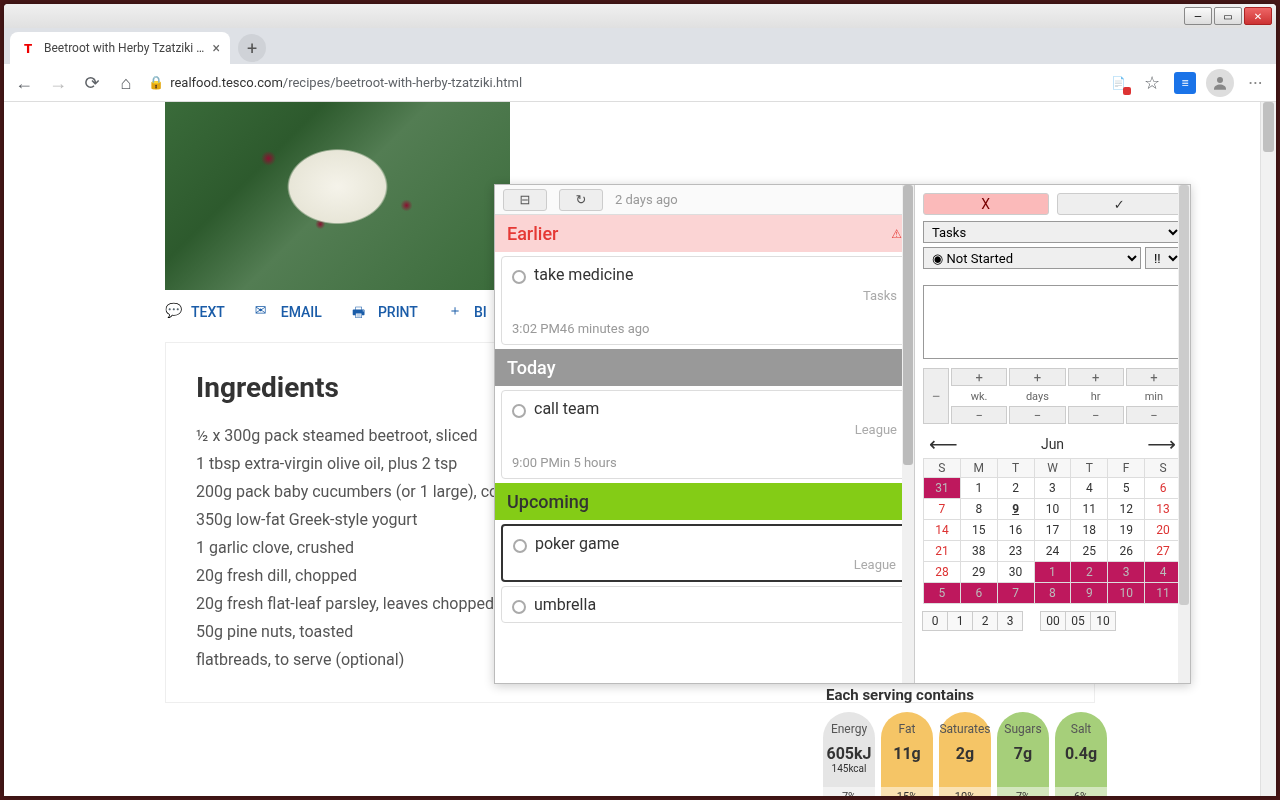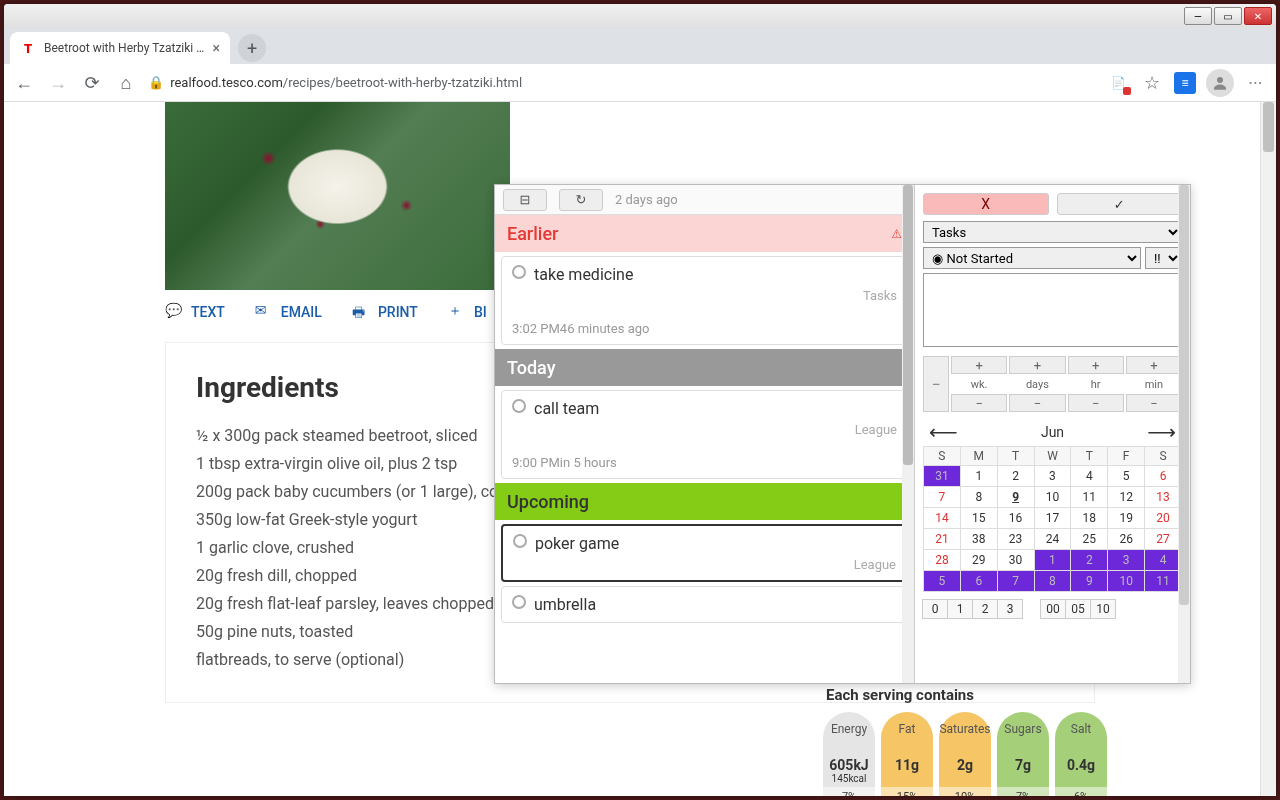--- a/index.html
+++ b/index.html
@@ -43,68 +43,68 @@
 .card h2{font-size:28px;color:#333;font-weight:700;margin-bottom:18px}
 .ing{font-size:16px;color:#555;line-height:28px}
 .tipbox{position:absolute;left:803px;top:502px;width:275px;height:54px;border:1px solid #1a5ca8;display:flex;align-items:center;justify-content:center;color:#1a5ca8;font-size:13px;font-weight:700;text-align:center;padding:4px 12px}
 .nutrtitle{position:absolute;left:806px;top:584px;font-size:15px;font-weight:700;color:#333}
 .nutrrow{position:absolute;left:803px;top:610px;display:flex;gap:6px}
 .nutr{width:52px;height:100px;border-radius:26px 26px 4px 4px;display:flex;flex-direction:column;align-items:center;padding-top:10px;font-size:11px;color:#333}
 .nutr.gray{background:#e5e5e5}
 .nutr.amber{background:#f5c566}
 .nutr.green{background:#a6cf7a}
 .nutr .lbl{font-size:12px;color:#555}
-.nutr .val{font-weight:700;font-size:14px;margin-top:21px}
+.nutr .val{font-weight:700;font-size:16px;margin-top:8px}
 .nutr .val2{font-size:10px}
 .nutr .pct{margin-top:auto;margin-bottom:6px;font-size:11px;background:rgba(255,255,255,0.5);width:100%;text-align:center;padding:3px 0}
 
 
 .ext{position:absolute;left:490px;top:82px;width:697px;height:500px;background:#fff;display:flex;box-shadow:0 2px 10px rgba(0,0,0,0.2);border:1px solid #bbb}
 .ext-left{width:420px;display:flex;flex-direction:column;border-right:1px solid #ccc;position:relative}
 .ext-left-scroll{position:absolute;right:0;top:0;bottom:0;width:12px;background:#f0f0f0}
 .ext-left-thumb{position:absolute;left:1px;right:1px;top:0;height:280px;background:#bbb;border-radius:3px}
 .ext-head{height:30px;display:flex;align-items:center;padding:0 8px;gap:12px;background:#fafafa;border-bottom:1px solid #ddd}
 .ext-btn{background:#eee;border:1px solid #ccc;border-radius:3px;width:44px;height:22px;display:flex;align-items:center;justify-content:center;font-size:13px;color:#555}
 .ext-sync{color:#999;font-size:13px}
 .section{padding:8px 12px;font-size:18px;font-weight:500}
 .section.earlier{background:#fbd4d4;color:#e53935;display:flex;justify-content:space-between;align-items:center}
 .section.earlier .warn{color:#e53935;font-size:12px}
 .section.today{background:#999;color:#fff}
 .section.upcoming{background:#84cc16;color:#333}
 .task{margin:4px 6px 4px 6px;border:1px solid #ddd;border-radius:4px;padding:8px 10px;background:#fff}
 .task.selected{border:2px solid #333}
-.task-top{display:flex;align-items:flex-start;gap:8px;font-size:16px;color:#333}
+.task-top{display:flex;align-items:flex-end;gap:8px;font-size:16px;color:#333}
 .radio{width:14px;height:14px;border:2px solid #aaa;border-radius:50%}
 .task-meta{display:flex;margin-top:18px;font-size:13px;color:#999}
 .task-cat{text-align:right;color:#aaa;font-size:13px;margin-top:4px}
 
 
 .ext-right{flex:1;padding:8px;font-size:13px;color:#333;overflow:hidden;position:relative}
 .ext-right-scroll{position:absolute;right:0;top:0;bottom:0;width:12px;background:#f0f0f0}
 .ext-right-thumb{position:absolute;left:1px;right:1px;top:0;height:420px;background:#ccc;border-radius:3px}
 .toprow{display:flex;gap:8px;margin-bottom:6px}
 .toprow .del{flex:1;background:#fbbaba;border:1px solid #ccc;border-radius:3px;height:22px;display:flex;align-items:center;justify-content:center;font-size:14px;color:#700}
 .toprow .ok{flex:1;background:#eee;border:1px solid #ccc;border-radius:3px;height:22px;display:flex;align-items:center;justify-content:center}
 .sel{width:100%;border:1px solid #999;background:#efefef;height:22px;margin-bottom:4px;font-size:13px;padding:0 4px}
 .row2{display:flex;gap:4px;margin-bottom:4px}
-.row2 .sel{margin-bottom:0}
+.row2 .sel{margin-bottom:12px}
 .row2 .sel.small{width:40px}
 .ta{width:100%;height:74px;border:1px solid #999;resize:none;margin-bottom:6px}
 .timegrid{display:flex;gap:2px;margin-bottom:6px;align-items:stretch}
 .tgminus{width:26px;background:#eee;border:1px solid #ccc;display:flex;align-items:center;justify-content:center;font-size:16px;color:#888}
 .tgcol{flex:1;display:flex;flex-direction:column;gap:1px}
 .tgbtn{background:#eee;border:1px solid #ccc;height:18px;display:flex;align-items:center;justify-content:center;font-size:13px;color:#666}
 .tglbl{height:18px;display:flex;align-items:center;justify-content:center;font-size:11px;color:#666}
 .cal{}
 .cal-head{display:flex;justify-content:space-between;align-items:center;font-size:14px;padding:2px 6px}
 .cal-arrow{font-size:20px;color:#333}
 .cal-table{width:100%;border-collapse:collapse;font-size:12px}
 .cal-table th{font-weight:400;color:#555;padding:2px;border:1px solid #ddd;background:#f7f7f7}
 .cal-table td{text-align:center;padding:3px 2px;border:1px solid #ddd}
-.cal-table td.other{color:#bbb;background:#6d28d9}
+.cal-table td.other{color:#bbb;background:#be185d}
 .cal-table td.red{color:#d33}
 .cal-table td.today{text-decoration:underline;font-weight:700}
 .numrow{display:flex;gap:18px;margin-top:8px}
 .numgrid{display:flex;flex-direction:column;gap:0}
 .numgrid .r{display:flex}
 .numgrid .c{width:26px;height:20px;border:1px solid #ccc;display:flex;align-items:center;justify-content:center;font-size:12px;background:#f8f8f8;margin:-1px 0 0 -1px}
 </style>
 </head>
 <body>
 

